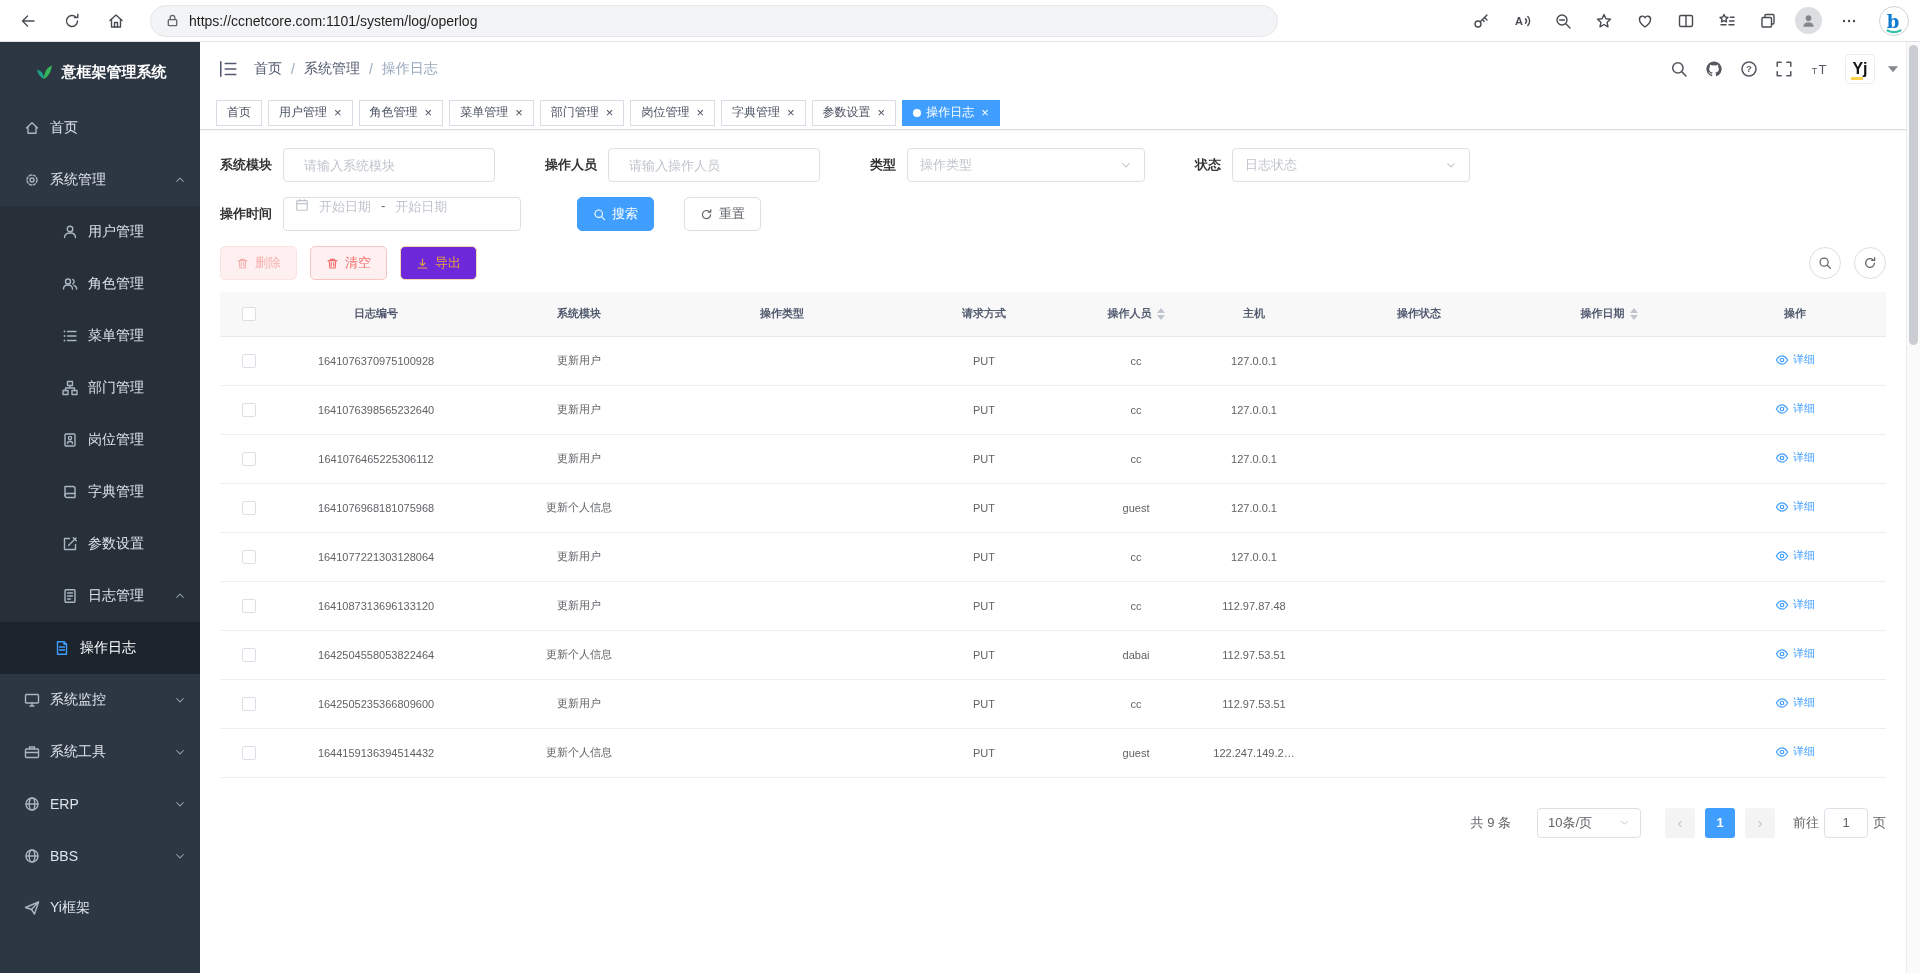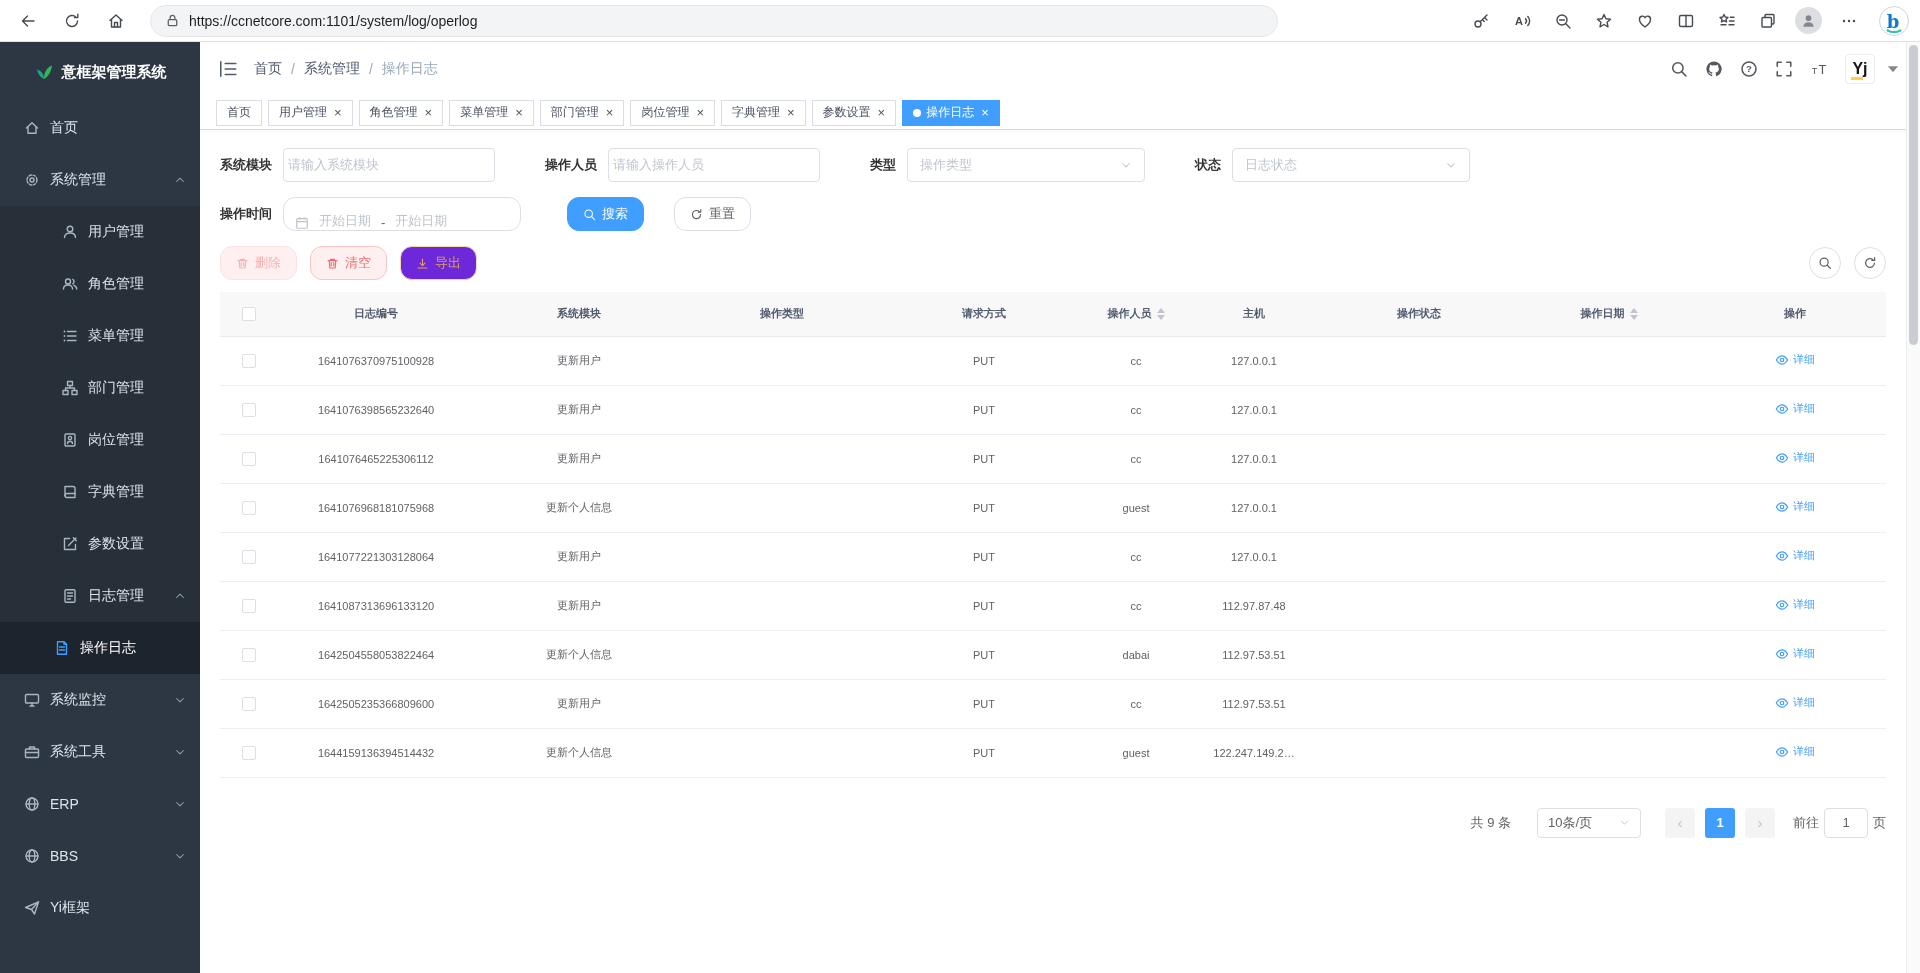--- a/index.html
+++ b/index.html
@@ -56,28 +56,28 @@
   .tab{height:26px;display:inline-flex;align-items:center;gap:5px;padding:0 10px;border:1px solid #d8dce5;background:#fff;font-size:12px;color:#495060;cursor:pointer;white-space:nowrap}
   .tab.active{background:#409eff;border-color:#409eff;color:#fff}
   .tab-dot{width:8px;height:8px;border-radius:50%;background:#fff;display:inline-block}
   .tab-close{font-size:13px;line-height:1;margin-left:2px;cursor:pointer}
 
   
   .content{flex:1;padding:18px 34px 0 20px;overflow:hidden}
   .frow{display:flex;align-items:center;margin-bottom:15px}
   .fitem{display:flex;align-items:center;margin-right:50px}
   .flabel{font-size:13px;font-weight:bold;color:#333;margin-right:11px;white-space:nowrap}
-  .inp{width:212px;height:34px;border:1px solid #dcdfe6;border-radius:4px;padding:0 4px;font-size:13px;color:#606266;background:#fff;outline:none;font-family:Liberation Mono, monospace}
+  .inp{width:212px;height:34px;border:1px solid #dcdfe6;border-radius:4px;padding:0 20px;font-size:13px;color:#606266;background:#fff;outline:none;font-family:Liberation Sans, sans-serif}
   .inp::placeholder{color:#bfc4cc}
   .sel{width:238px;height:34px;border:1px solid #dcdfe6;border-radius:4px;display:flex;align-items:center;justify-content:space-between;padding:0 12px;font-size:13px;color:#bfc4cc;background:#fff;cursor:pointer}
   .sel .icn{width:12px;height:12px;color:#c0c4cc}
-  .dater{width:238px;height:34px;border:1px solid #dcdfe6;border-radius:12px;display:flex;align-items:flex-end;gap:10px;padding:0 11px;font-size:13px;color:#bfc4cc;background:#fff}
+  .dater{width:238px;height:34px;border:1px solid #dcdfe6;border-radius:4px;display:flex;align-items:flex-start;gap:10px;padding:0 11px;font-size:13px;color:#bfc4cc;background:#fff}
   .dater .icn{width:14px;height:14px;color:#c0c4cc}
   .dater .dsep{color:#606266}
-  .btn{height:34px;display:inline-flex;align-items:center;gap:6px;padding:0 15px;border-radius:12px;font-size:13px;border:1px solid #dcdfe6;background:#fff;color:#606266;cursor:pointer;font-family:inherit;white-space:nowrap}
+  .btn{height:34px;display:inline-flex;align-items:center;gap:6px;padding:0 15px;border-radius:5px;font-size:13px;border:1px solid #dcdfe6;background:#fff;color:#606266;cursor:pointer;font-family:inherit;white-space:nowrap}
   .btn .icn{width:13px;height:13px}
   .btn-primary{background:#409eff;border-color:#409eff;color:#fff;margin-left:46px}
   .btn-plain{margin-left:30px}
   .btn-danger-dis{background:#fef0f0;border-color:#fde2e2;color:#f7b1b1;cursor:not-allowed}
   .btn-danger{background:#fef0f0;border-color:#fbc4c4;color:#f56c6c}
   .btn-warn{background:#6d28d9;border-color:#f5dab1;color:#e6a23c}
   .toolbar{display:flex;align-items:center;gap:13px;margin:2px 0 12px}
   .circle-btn{width:32px;height:32px;border-radius:50%;border:1px solid #dcdfe6;background:#fff;display:flex;align-items:center;justify-content:center;color:#606266;cursor:pointer}
   .circle-btn .icn{width:14px;height:14px}
   .circle-btn.first{margin-left:auto}
@@ -559,21 +559,21 @@
             <span class="icn">
                 <svg viewBox="0 0 16 16">
                   <path d="M3.5 6 L8 10.5 L12.5 6"></path>
                 </svg>
               </span>
           </div>
         </div>
       </div>
 
       <div class="frow">
-        <div class="fitem" style="margin-right:0">
+        <div class="fitem" style="margin-right:10px">
           <span class="flabel">操作时间</span>
           <div class="dater">
             <span class="icn">
                 <svg viewBox="0 0 16 16">
                   <rect x="2" y="3" width="12" height="11" rx="1"></rect>
                   <path d="M2 6.5 H14 M5.5 3.5 V1.8 M10.5 3.5 V1.8"></path>
                 </svg>
               </span>
             <span>开始日期</span>
             <span class="dsep">-</span>

